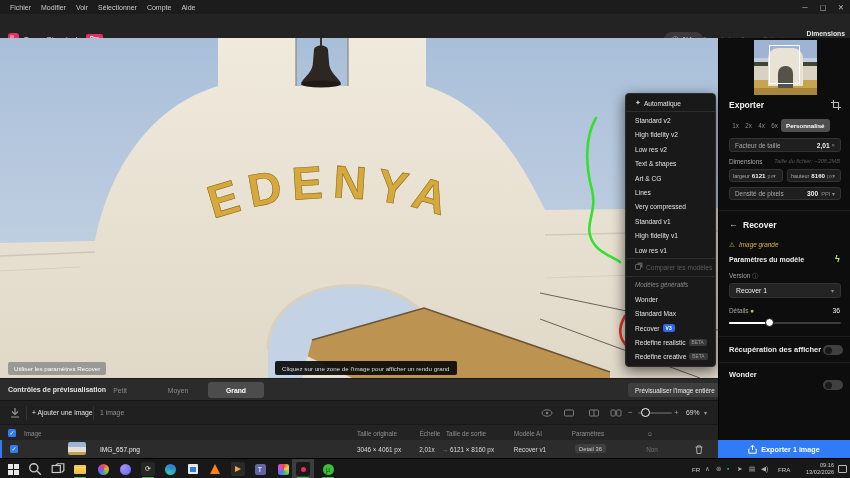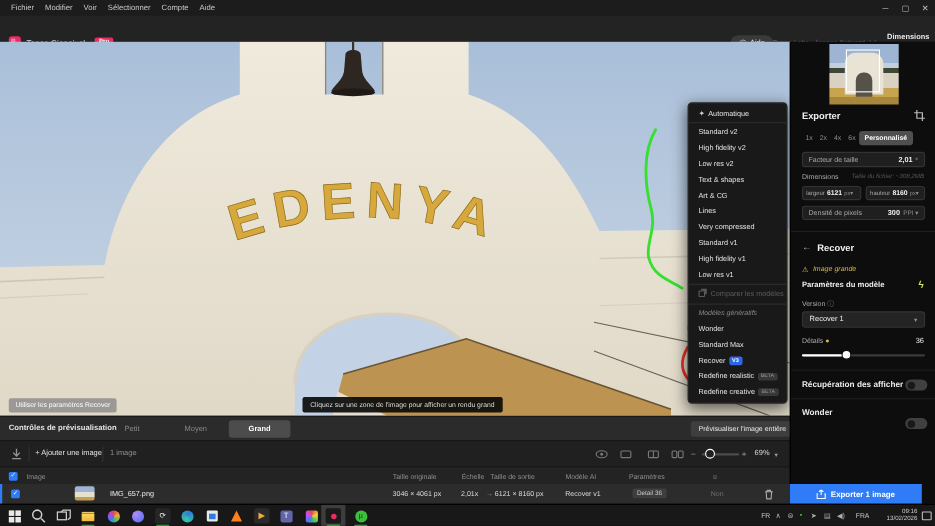--- a/index.html
+++ b/index.html
@@ -82,21 +82,21 @@
   .shead { font-size:8.5px; font-weight:bold; color:#f0f0f0; }
   .slabel { font-size:6.4px; color:#a8a8a8; }
   .sbox { background:#1f1f1f; border:1px solid #333; border-radius:3px; display:flex; align-items:center; }
   .sdiv { left:0; width:132px; height:1px; background:#1f1f1f; }
   .scale-opt { font-size:6.3px; color:#8a8a8a; width:13px; text-align:center; }
   #customseg { background:#4f4f4f; border-radius:3px; color:#fff; font-size:6.2px; font-weight:bold; padding:3px 5px; white-space:nowrap; }
   .unit { font-size:5.8px; color:#8a8a8a; }
   .val { font-size:6.6px; color:#f0f0f0; font-weight:bold; }
   .toggle { width:20px; height:10px; border-radius:5px; background:#404040; position:relative; }
   .toggle:after { content:""; position:absolute; left:1.5px; top:1.5px; width:7px; height:7px; border-radius:50%; background:#191919; }
-  #exportbtn { left:718px; top:440px; width:120px; height:18px; background:#2f7cf6; color:#fff; font-size:7.2px; font-weight:bold; display:flex; align-items:center; justify-content:center; gap:4px; }
+  #exportbtn { left:718px; top:440px; width:132px; height:18px; background:#2f7cf6; color:#fff; font-size:7.2px; font-weight:bold; display:flex; align-items:center; justify-content:center; gap:4px; }
   #slider-track { left:10px; top:284px; width:112px; height:2px; background:#3a3a3a; border-radius:1px; }
   #slider-fill { left:10px; top:284px; width:40px; height:2px; background:#fff; border-radius:1px; }
   #slider-handle { left:46px; top:280px; width:9px; height:9px; background:#fff; border-radius:50%; border:1.5px solid #0d0d0d; }
 
   
   #taskbar { left:0; top:458px; width:850px; height:20px; background:#181818; border-top:1px solid #000; }
   .tk { top:3px; width:14px; height:14px; border-radius:2px; display:flex; align-items:center; justify-content:center; font-size:8px; }
   .runline { top:17.5px; width:12px; height:2px; background:#3fb950; border-radius:1px; }
   .traytxt { font-size:6.2px; color:#c9c9c9; top:7px; }
   .trayico { font-size:6.5px; color:#b0b0b0; top:6px; }

